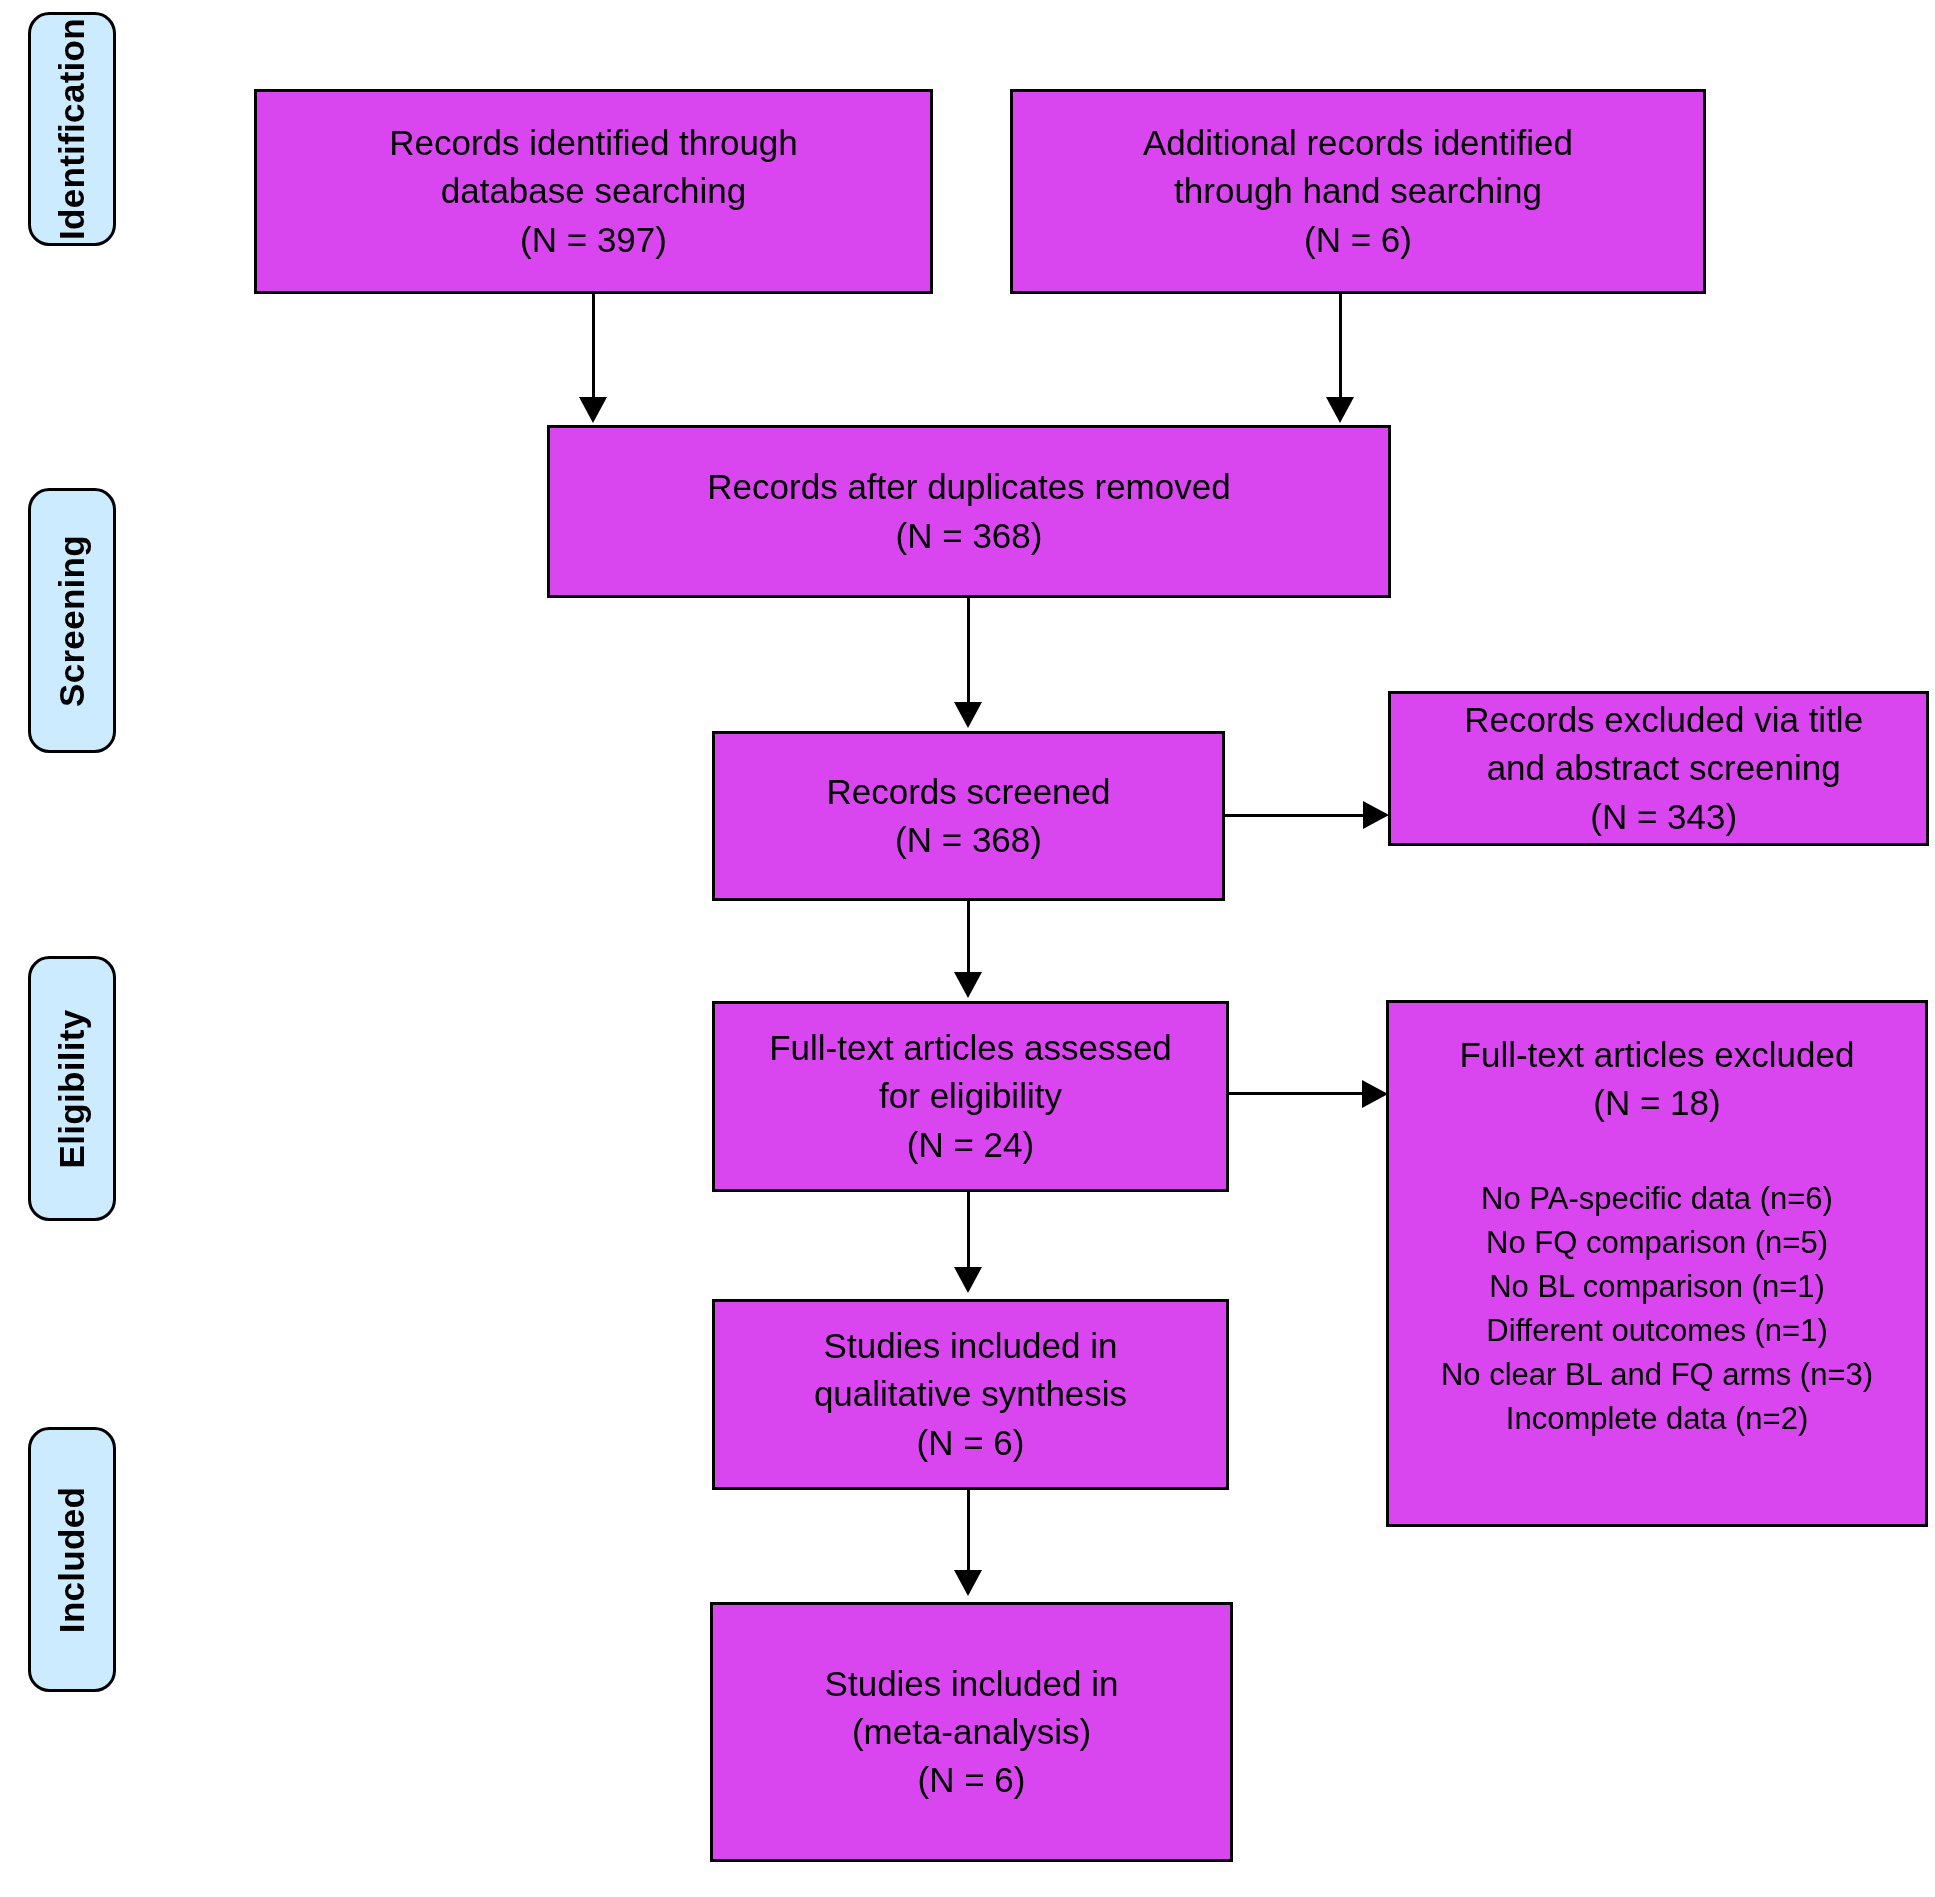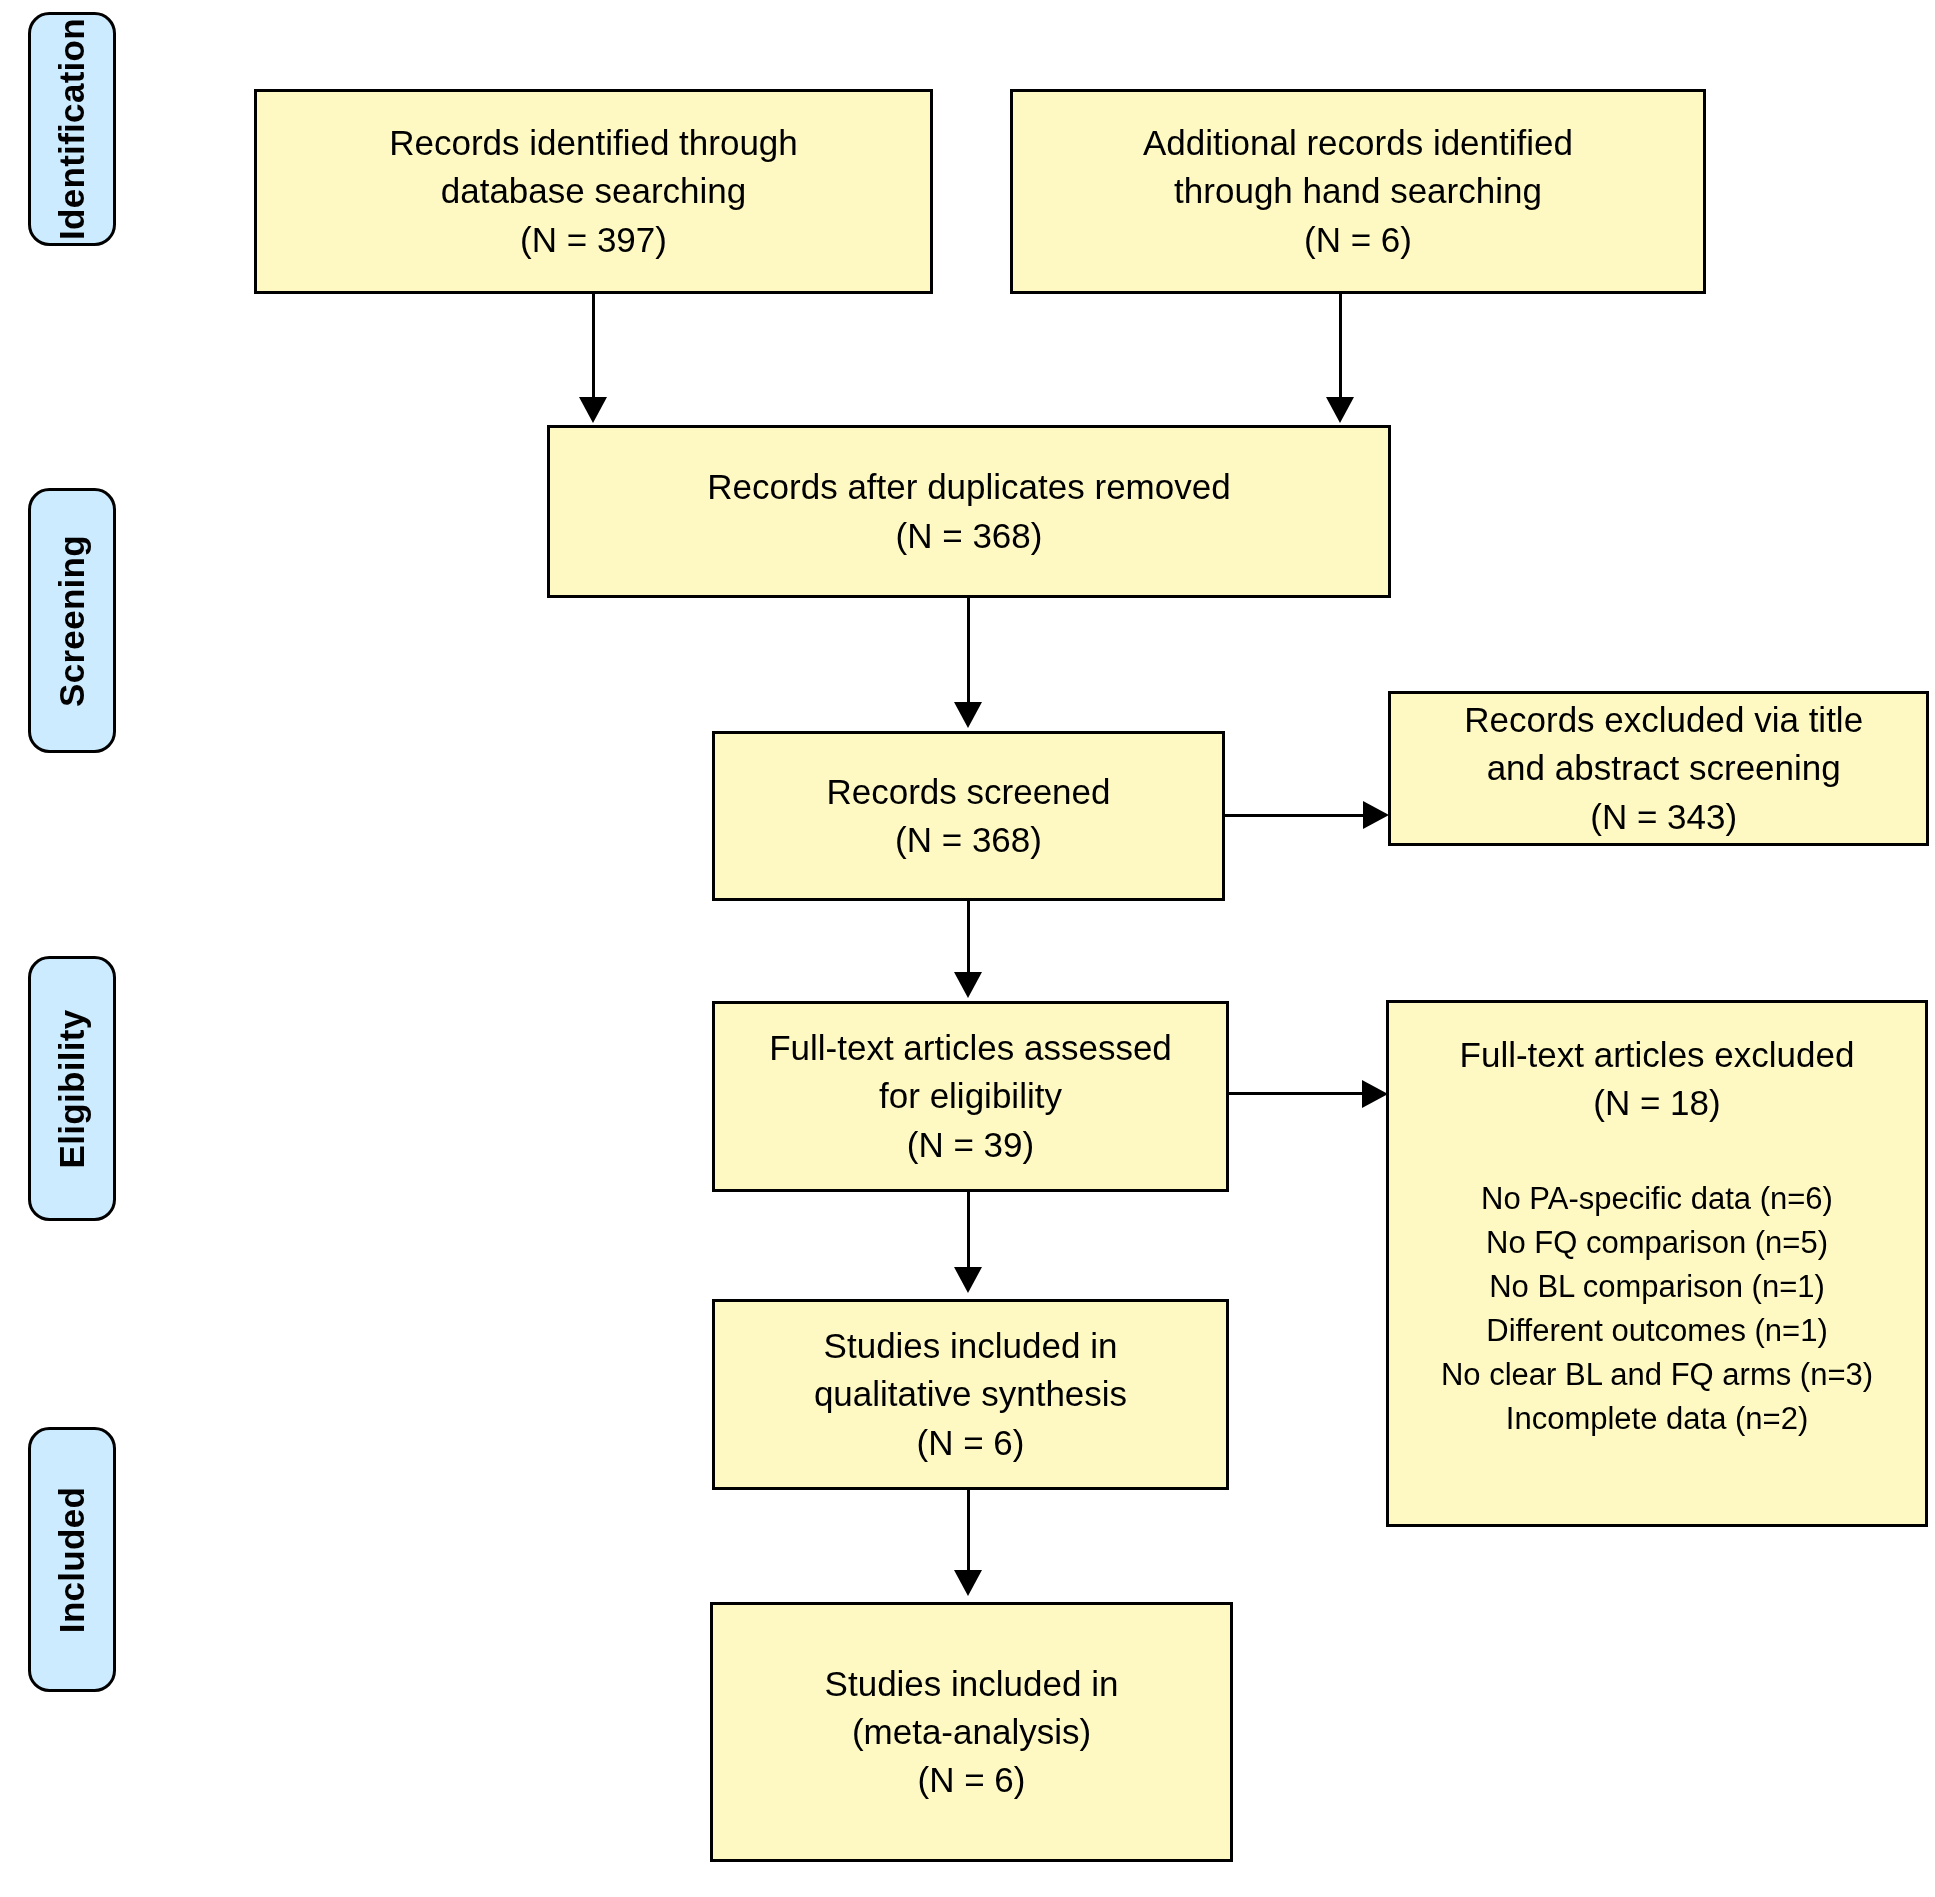--- a/index.html
+++ b/index.html
@@ -34,21 +34,21 @@
     white-space: nowrap;
     font-weight: bold;
     font-size: 35px;
     color: #000000;
     letter-spacing: 0.3px;
   }
 
   
   .flow-box {
     position: absolute;
-    background: #fef9c3;
+    background: #d946ef;
     border: 3.4px solid #000000;
     box-sizing: border-box;
     display: flex;
     flex-direction: column;
     align-items: center;
     justify-content: center;
     text-align: center;
     padding: 5.6px 14.6px;
   }
   .flow-box .box-line {
@@ -163,21 +163,21 @@
     <div class="box-line">and abstract screening</div>
     <div class="box-line">(N = 343)</div>
   </div>
 
   <div class="conn conn-v" style="left:967px; top:901px; width:3.4px; height:74px;"></div>
   <div class="arrow-down" style="left:954px; top:972px;"></div>
 
   <div class="flow-box" style="left:712px; top:1001px; width:517px; height:191px;">
     <div class="box-line">Full-text articles assessed</div>
     <div class="box-line">for eligibility</div>
-    <div class="box-line">(N = 39)</div>
+    <div class="box-line">(N = 24)</div>
   </div>
 
   <div class="conn conn-h" style="left:1229px; top:1092px; width:135px; height:3.4px;"></div>
   <div class="arrow-right" style="left:1362px; top:1080px;"></div>
 
   <div class="flow-box reasons" style="left:1386px; top:1000px; width:542px; height:527px;">
     <div class="box-line">Full-text articles excluded</div>
     <div class="box-line">(N = 18)</div>
     <div class="reason-list">
       <div class="reason-line">No PA-specific data (n=6)</div>

